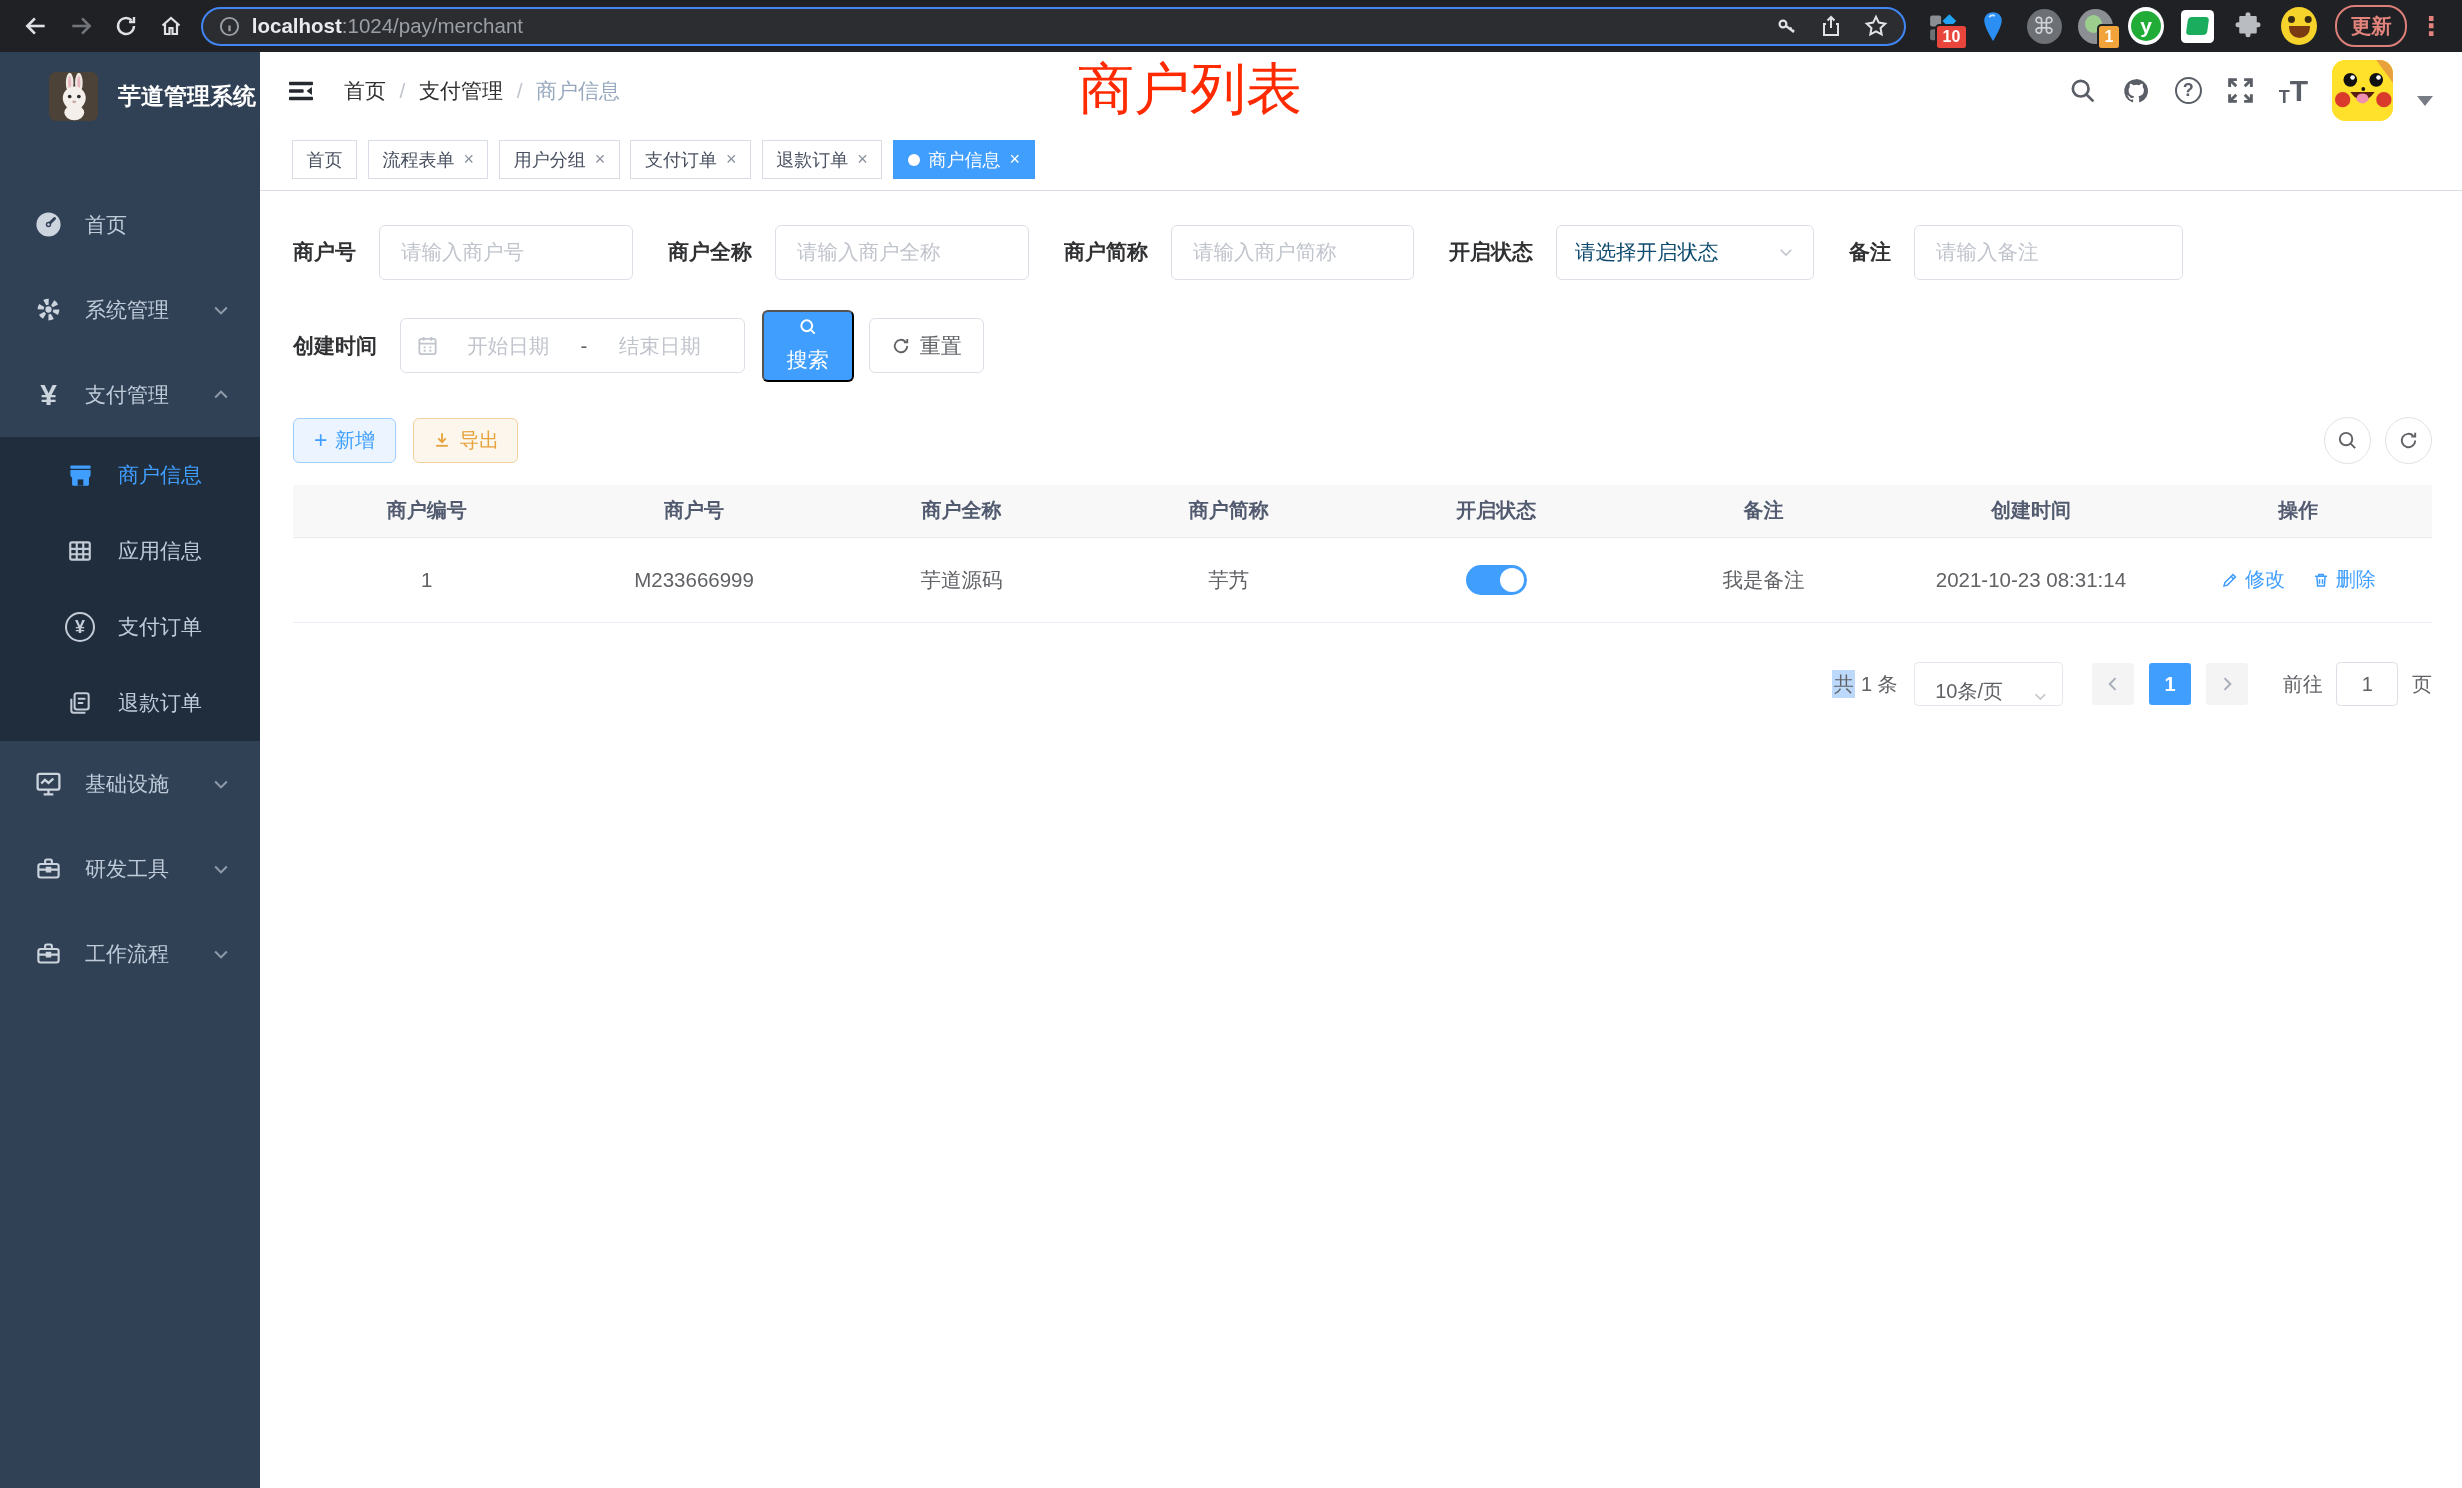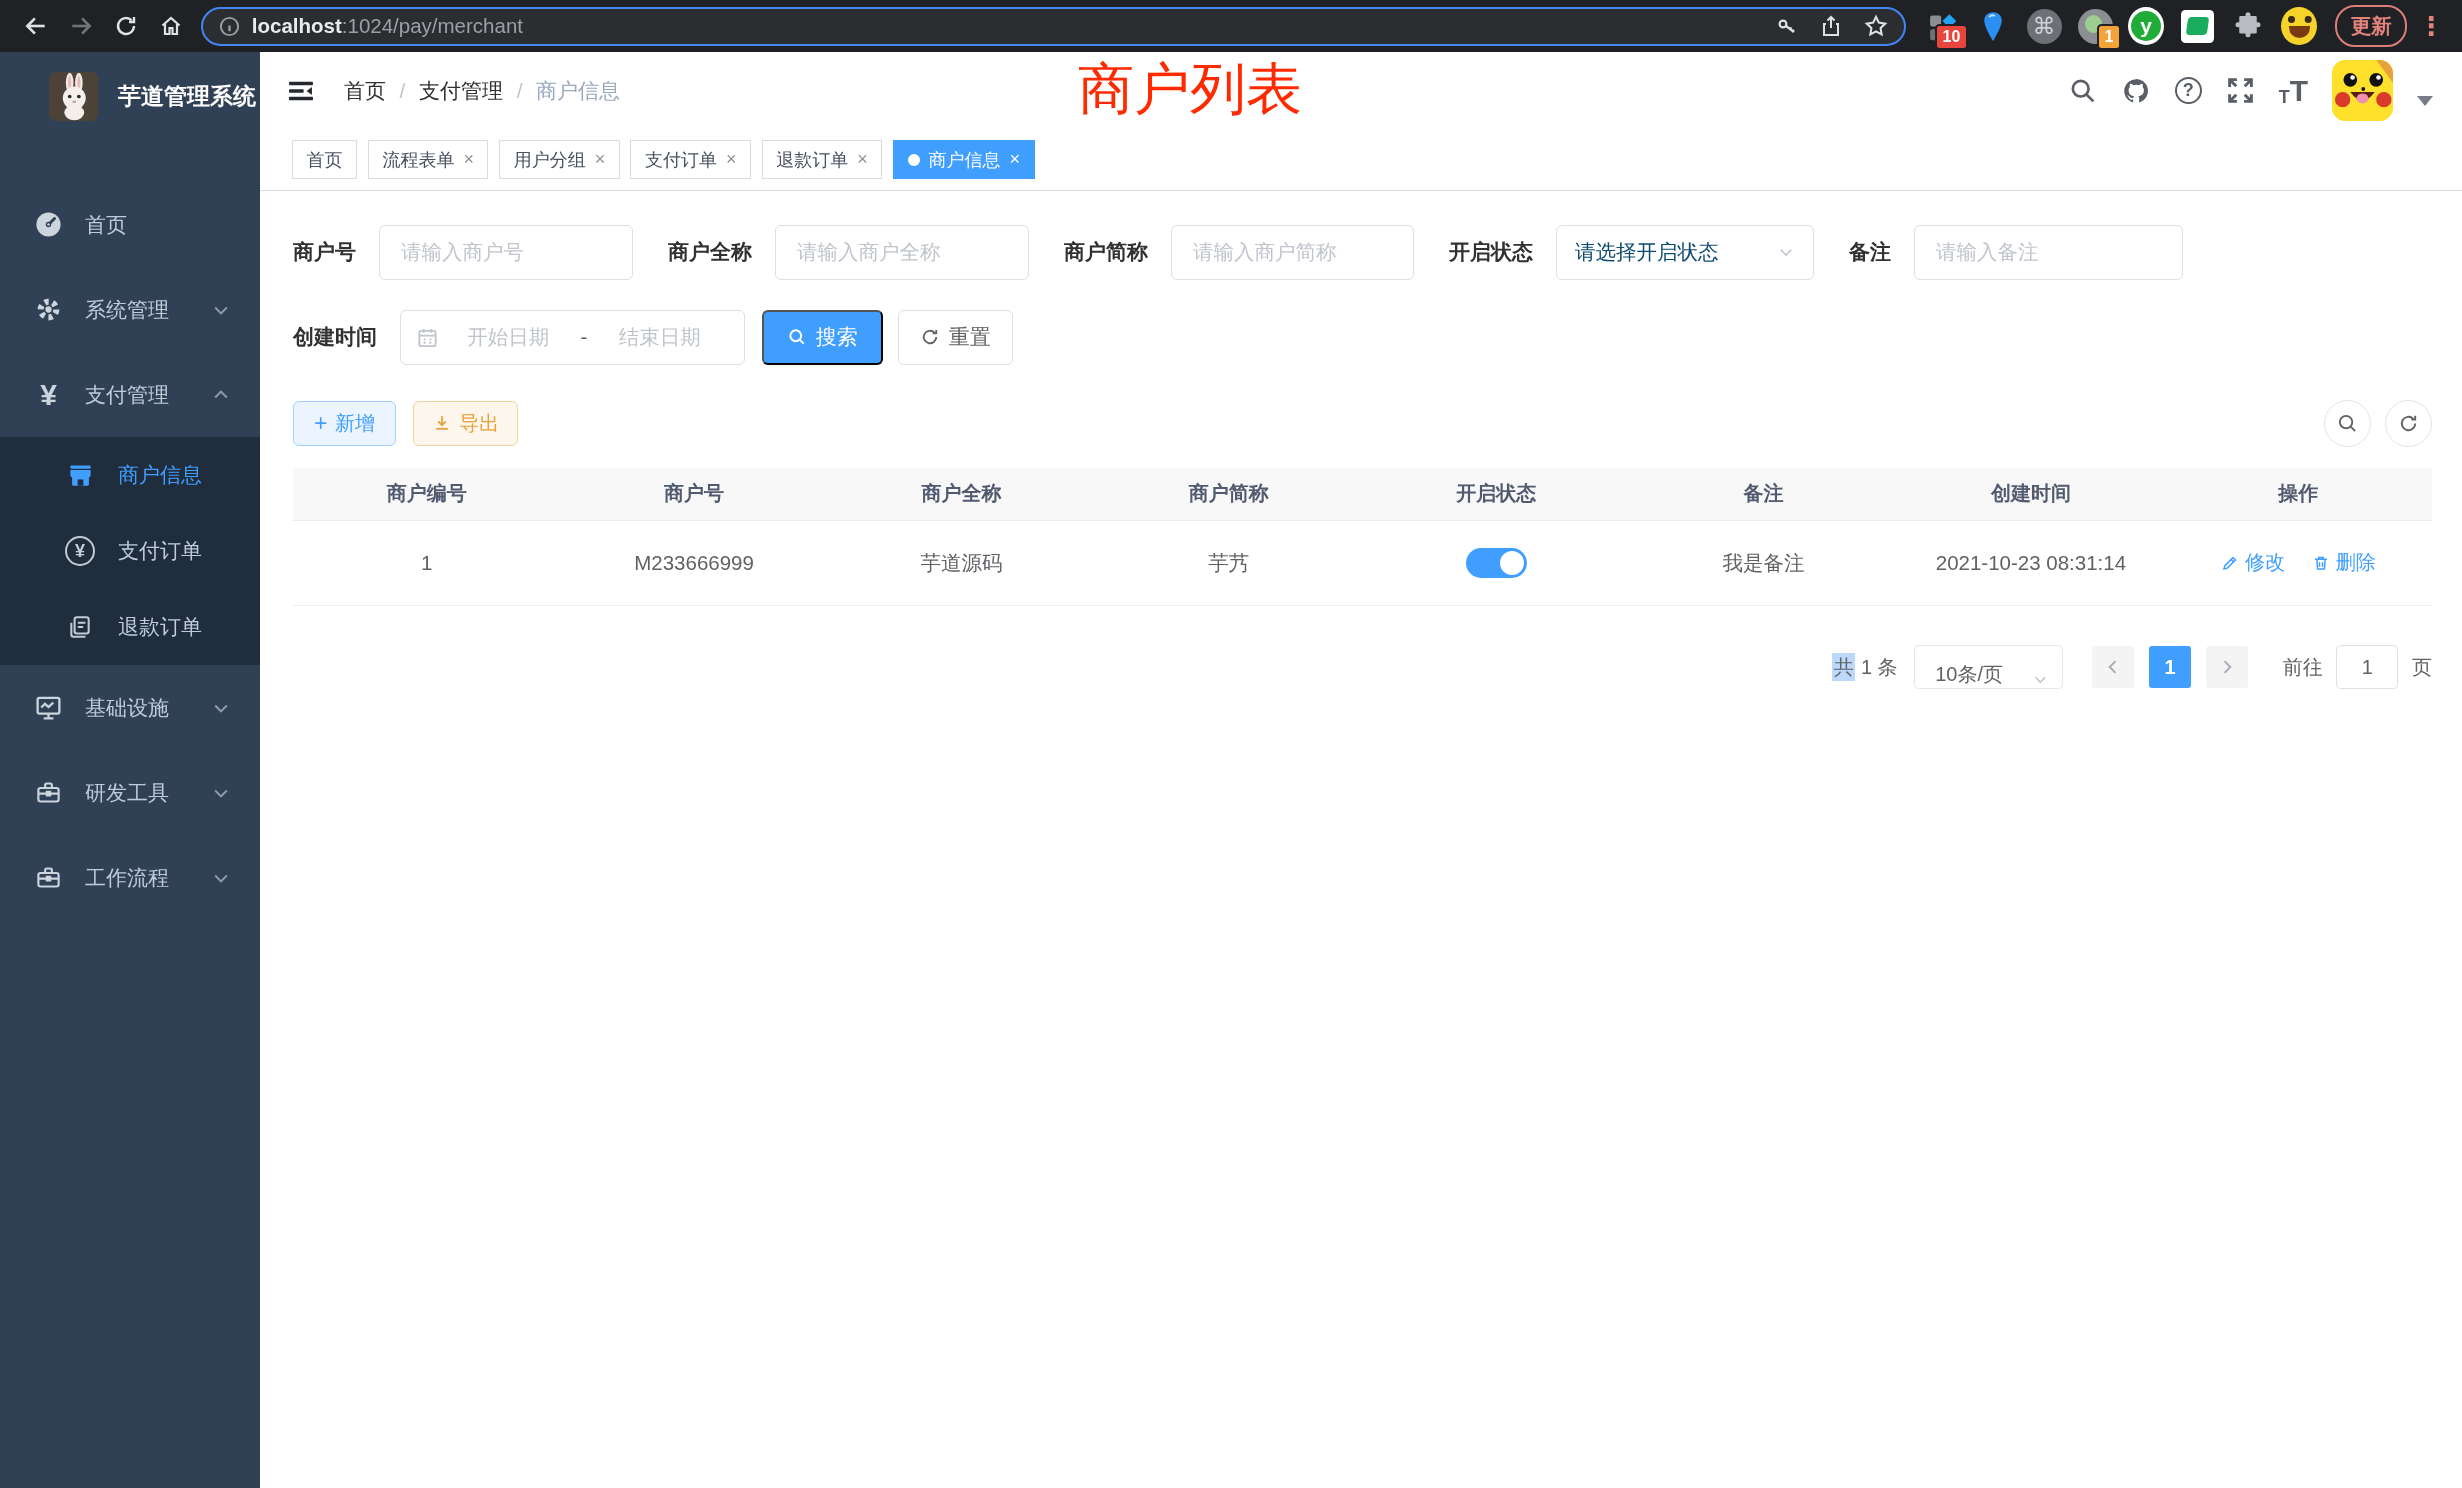--- a/index.html
+++ b/index.html
@@ -89,21 +89,21 @@
   .w335 { width:254px; } .w320 { width:243px; } .w355 { width:269px; }
   .el-select { width:258px; height:55px; border:1.5px solid #dcdfe6; border-radius:6px; display:flex; align-items:center; padding:0 18px; cursor:pointer; }
   .el-select .sel-ph { font-size:20.5px; color:#0c4a6e; }
   .sel-caret { margin-left:auto; color:#c0c4cc; }
   .date-range { width:345px; height:55px; border:1.5px solid #dcdfe6; border-radius:6px; display:flex; align-items:center; padding:0 15px; color:#c0c4cc; }
   .date-range .dr-ph { font-size:20.5px; flex:1; text-align:center; }
   .date-range .dr-sep { font-size:20.5px; color:#606266; padding:0 3px; }
   .cal-icon { color:#c0c4cc; }
 
   .btn { display:inline-flex; align-items:center; justify-content:center; border-radius:6px; cursor:pointer; white-space:nowrap; }
-  .btn-search { height:55px; padding:0 23px; background:#409eff; color:#fff; font-size:21px; margin-left:16.7px; gap:9px; }
+  .btn-search { height:72px; padding:0 23px; background:#409eff; color:#fff; font-size:21px; margin-left:16.7px; gap:9px;flex-direction:column; }
   .btn-reset { height:55px; padding:0 21px; background:#fff; border:1.5px solid #dcdfe6; color:#606266; font-size:21px; margin-left:15px; gap:9px; }
 
   .toolbar-row { margin-top:35px; display:flex; align-items:center; }
   .btn-add { height:45px; padding:0 20px; background:#ecf5ff; border:1.5px solid #a0cfff; color:#409eff; font-size:20px; gap:7.6px; }
   .btn-export { height:45px; padding:0 18px; background:#fdf6ec; border:1.5px solid #f3d19e; color:#e6a23c; font-size:20px; gap:7.6px; margin-left:16.7px; }
   .plus-glyph { font-size:23px; line-height:1; }
   .tool-circles { margin-left:auto; display:flex; gap:13.6px; }
   .circle-btn { width:47px; height:47px; border-radius:50%; border:1.5px solid #dfe3e8; background:#fff; display:flex; align-items:center; justify-content:center; color:#606266; cursor:pointer; }
 
   table.grid { margin-top:21px; width:100%; border-collapse:collapse; table-layout:fixed; }
@@ -291,20 +291,29 @@
         <div class="submenu-item active">
           <span class="mi-icon">
             <svg width="27" height="27" viewBox="0 0 24 24" fill="currentColor">
                 <rect x="3" y="3" width="18" height="3" rx="1"></rect>
                 <path d="M3 7h18v4a3 3 0 0 1-3 3H6a3 3 0 0 1-3-3z"></path>
                 <rect x="4.5" y="13" width="15" height="8" rx="1"></rect>
                 <rect x="9.5" y="15.5" width="5" height="5.5" fill="#1f2d3d"></rect>
               </svg>
           </span>
           <span class="mi-label">商户信息</span>
+        </div>
+        <div class="submenu-item">
+          <span class="mi-icon">
+            <svg width="26" height="26" viewBox="0 0 24 24" fill="none" stroke="currentColor" stroke-width="2">
+                <rect x="3" y="4" width="18" height="16" rx="1.5"></rect>
+                <path d="M3 10h18M3 15h18M9 4v16M15 4v16"></path>
+              </svg>
+          </span>
+          <span class="mi-label">应用信息</span>
         </div>
         <div class="submenu-item">
           <span class="mi-icon">
               <span class="yen-circle">¥</span>
             </span>
           <span class="mi-label">支付订单</span>
         </div>
         <div class="submenu-item">
           <span class="mi-icon">
             <svg width="26" height="26" viewBox="0 0 24 24" fill="none" stroke="currentColor" stroke-width="1.9">

